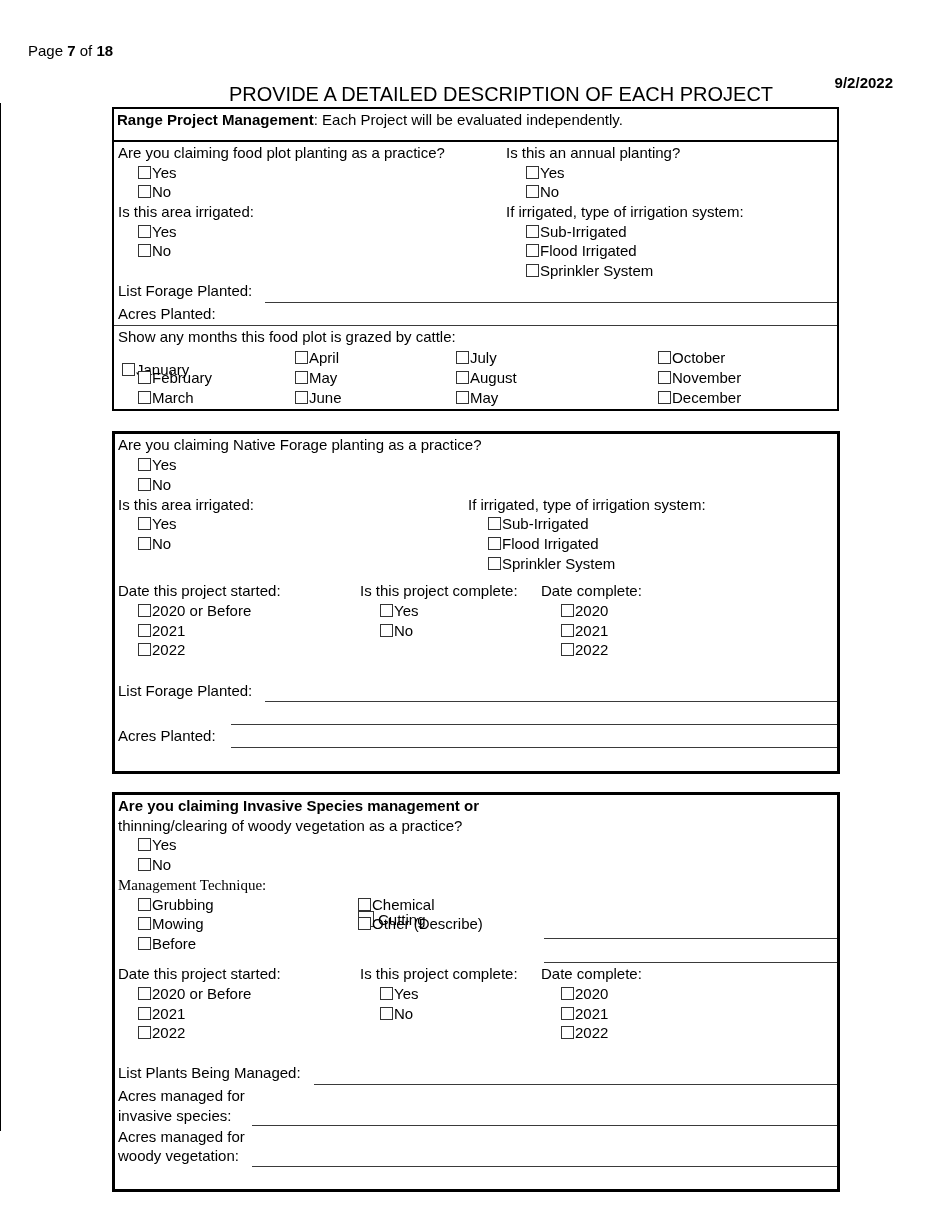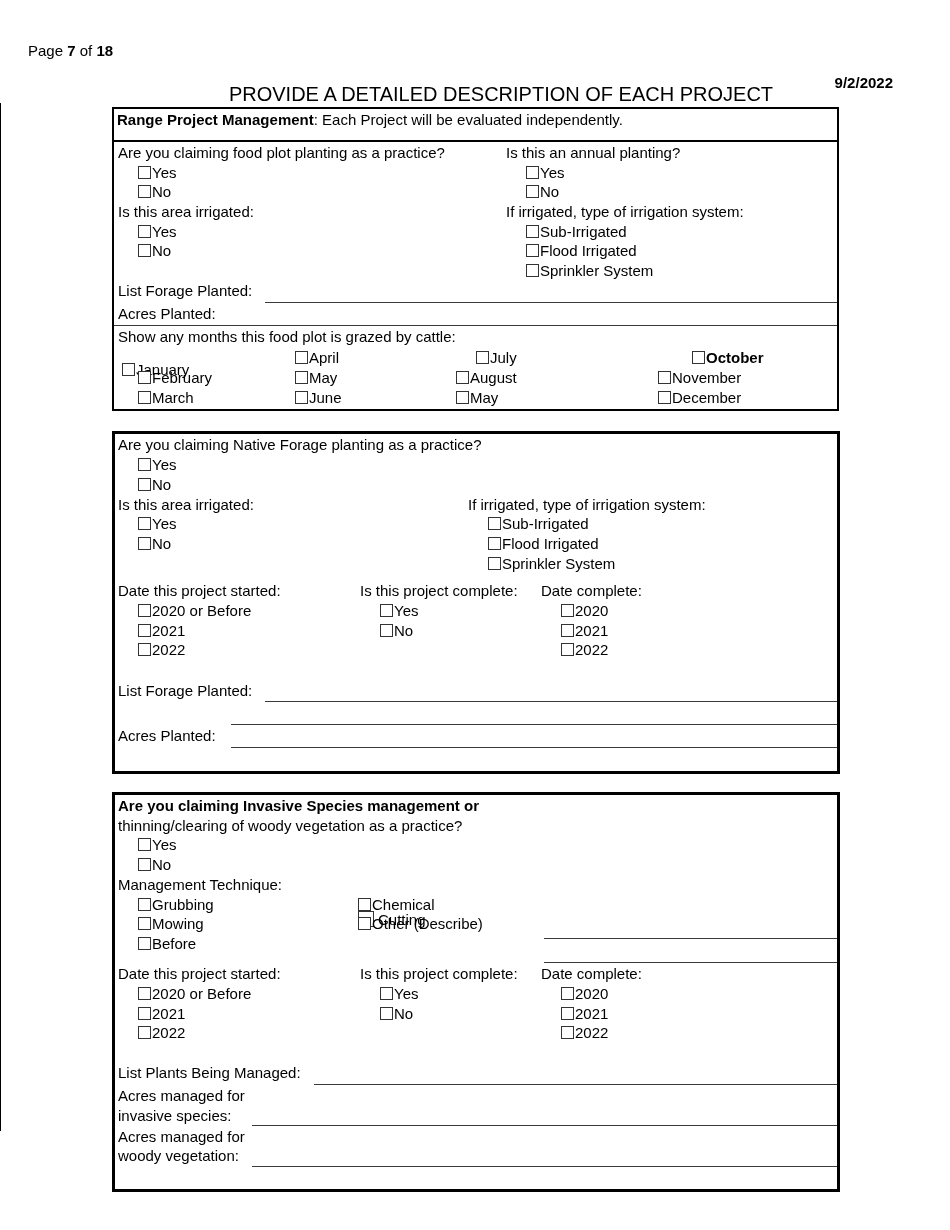--- a/index.html
+++ b/index.html
@@ -76,25 +76,25 @@
 <div class="lbl" style="left:118px; top:327px;">Show any months this food plot is grazed by cattle:</div>
 
 <div class="opt" style="left:122px; top:348px;margin-top:12px;"><span class="cb"></span><span>January</span></div>
 <div class="opt" style="left:138px; top:368px;"><span class="cb"></span><span>February</span></div>
 <div class="opt" style="left:138px; top:388px;"><span class="cb"></span><span>March</span></div>
 
 <div class="opt" style="left:295px; top:348px;"><span class="cb"></span><span>April</span></div>
 <div class="opt" style="left:295px; top:368px;"><span class="cb"></span><span>May</span></div>
 <div class="opt" style="left:295px; top:388px;"><span class="cb"></span><span>June</span></div>
 
-<div class="opt" style="left:476px; top:348px;"><span class="cb"></span><span>July</span></div>
+<div class="opt" style="left:456px; top:348px;"><span class="cb"></span><span>July</span></div>
 <div class="opt" style="left:456px; top:368px;"><span class="cb"></span><span>August</span></div>
 <div class="opt" style="left:456px; top:388px;"><span class="cb"></span><span>May</span></div>
 
-<div class="opt" style="left:692px; top:348px;font-weight:bold;"><span class="cb"></span><span>October</span></div>
+<div class="opt" style="left:658px; top:348px;"><span class="cb"></span><span>October</span></div>
 <div class="opt" style="left:658px; top:368px;"><span class="cb"></span><span>November</span></div>
 <div class="opt" style="left:658px; top:388px;"><span class="cb"></span><span>December</span></div>
 
 <div class="box-thick" style="left:112px; top:431px; width:728px; height:343px;"></div>
 
 <div class="lbl" style="left:118px; top:435px;">Are you claiming Native Forage planting as a practice?</div>
 <div class="opt" style="left:138px; top:455px;"><span class="cb"></span><span>Yes</span></div>
 <div class="opt" style="left:138px; top:475px;"><span class="cb"></span><span>No</span></div>
 
 <div class="lbl" style="left:118px; top:495px;">Is this area irrigated:</div>
@@ -126,21 +126,21 @@
 <div class="lbl" style="left:118px; top:726px;">Acres Planted:</div>
 <div class="hline" style="left:231px; top:747px; width:606px;"></div>
 
 <div class="box-thick" style="left:112px; top:792px; width:728px; height:400px;"></div>
 
 <div class="lbl" style="left:118px; top:796px;font-weight:bold;">Are you claiming Invasive Species management or</div>
 <div class="lbl" style="left:118px; top:816px;">thinning/clearing of woody vegetation as a practice?</div>
 <div class="opt" style="left:138px; top:835px;"><span class="cb"></span><span>Yes</span></div>
 <div class="opt" style="left:138px; top:855px;"><span class="cb"></span><span>No</span></div>
 
-<div class="lbl" style="left:118px; top:875px;">Management Technique:</div>
+<div class="lbl" style="left:118px; top:875px;font-family:Liberation Serif, serif;">Management Technique:</div>
 <div class="opt" style="left:138px; top:895px;"><span class="cb"></span><span>Grubbing</span></div>
 <div class="opt" style="left:138px; top:914px;"><span class="cb"></span><span>Mowing</span></div>
 <div class="opt" style="left:138px; top:934px;"><span class="cb"></span><span>Before</span></div>
 
 <div class="opt" style="left:358px; top:910px;"><span class="cb big"></span><span>Cutting</span></div>
 <div class="opt" style="left:358px; top:895px;"><span class="cb"></span><span>Chemical</span></div>
 <div class="opt" style="left:358px; top:914px;"><span class="cb"></span><span>Other (Describe)</span></div>
 
 <div class="hline" style="left:544px; top:938px; width:293px;"></div>
 <div class="hline" style="left:544px; top:962px; width:293px;"></div>

